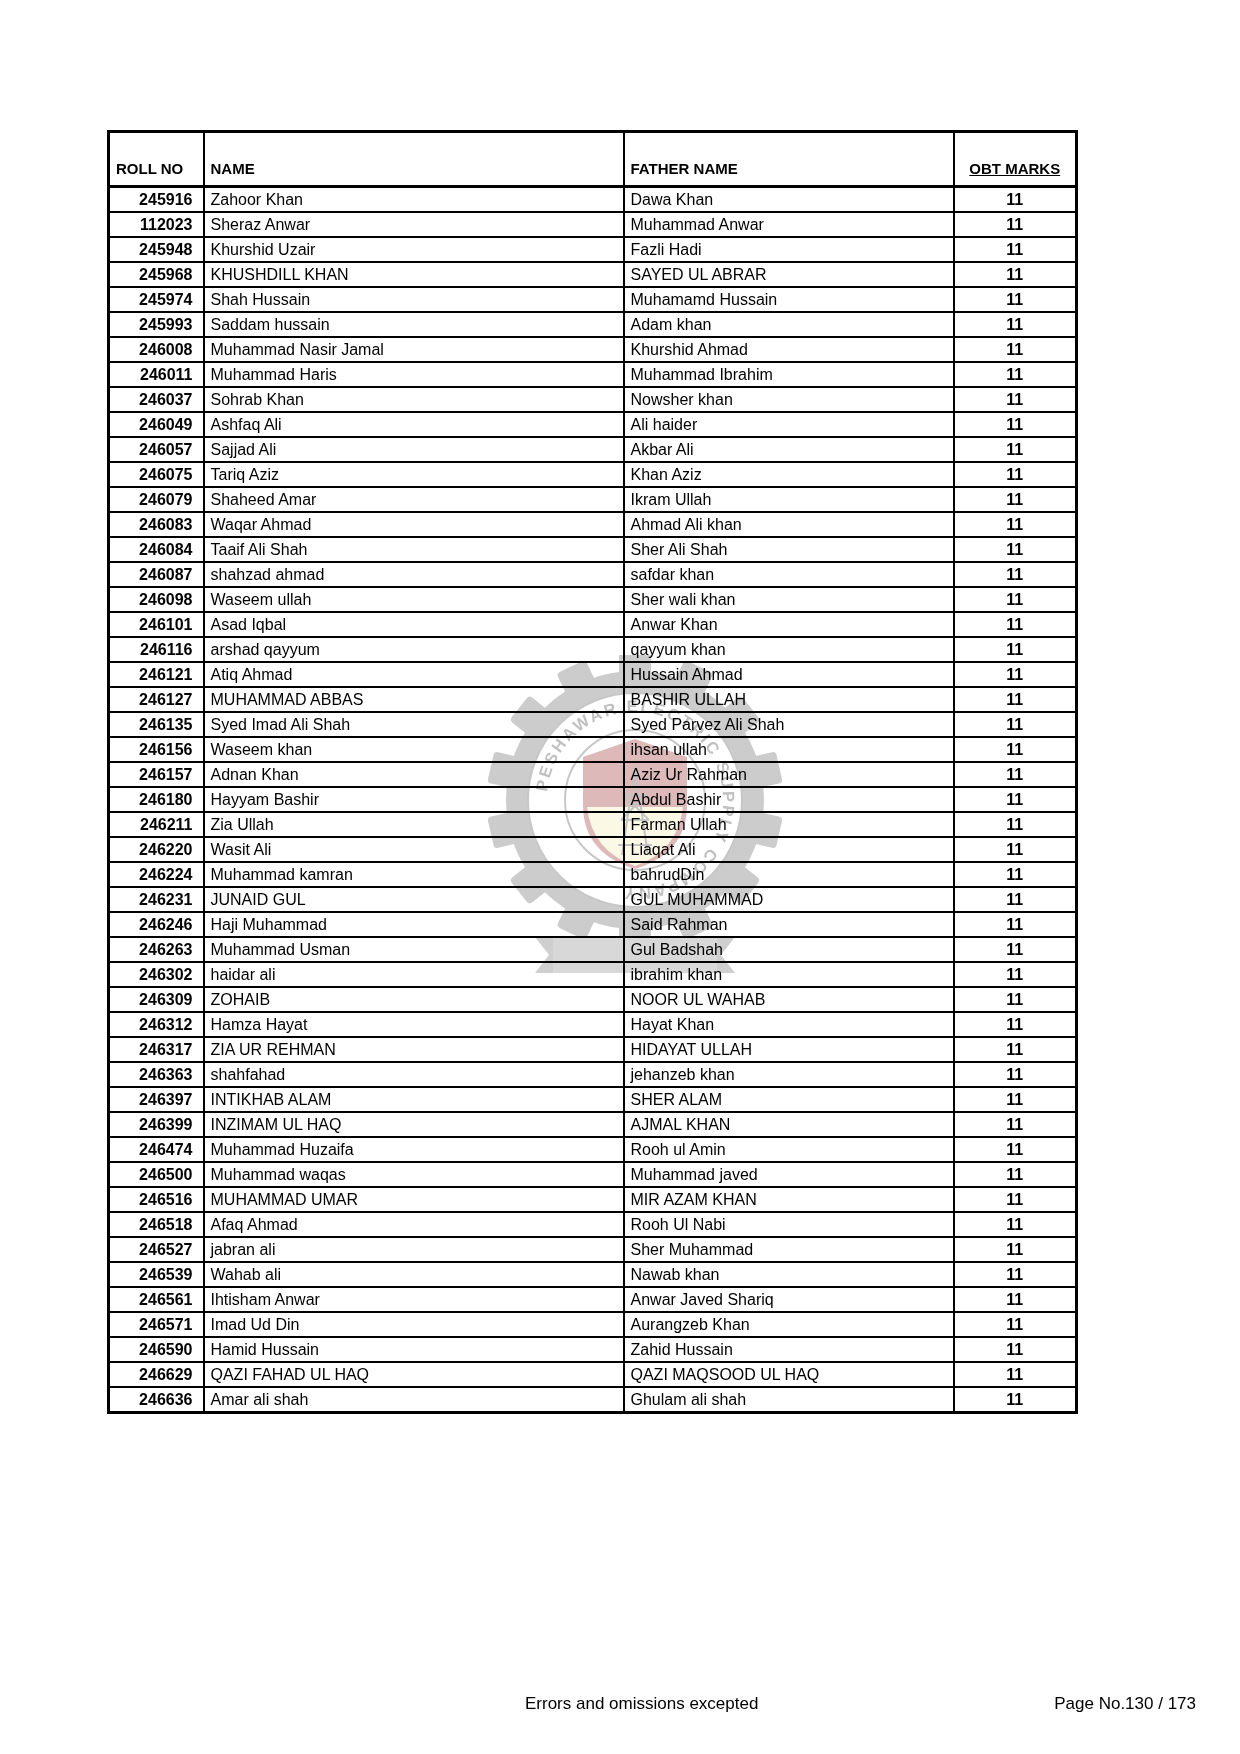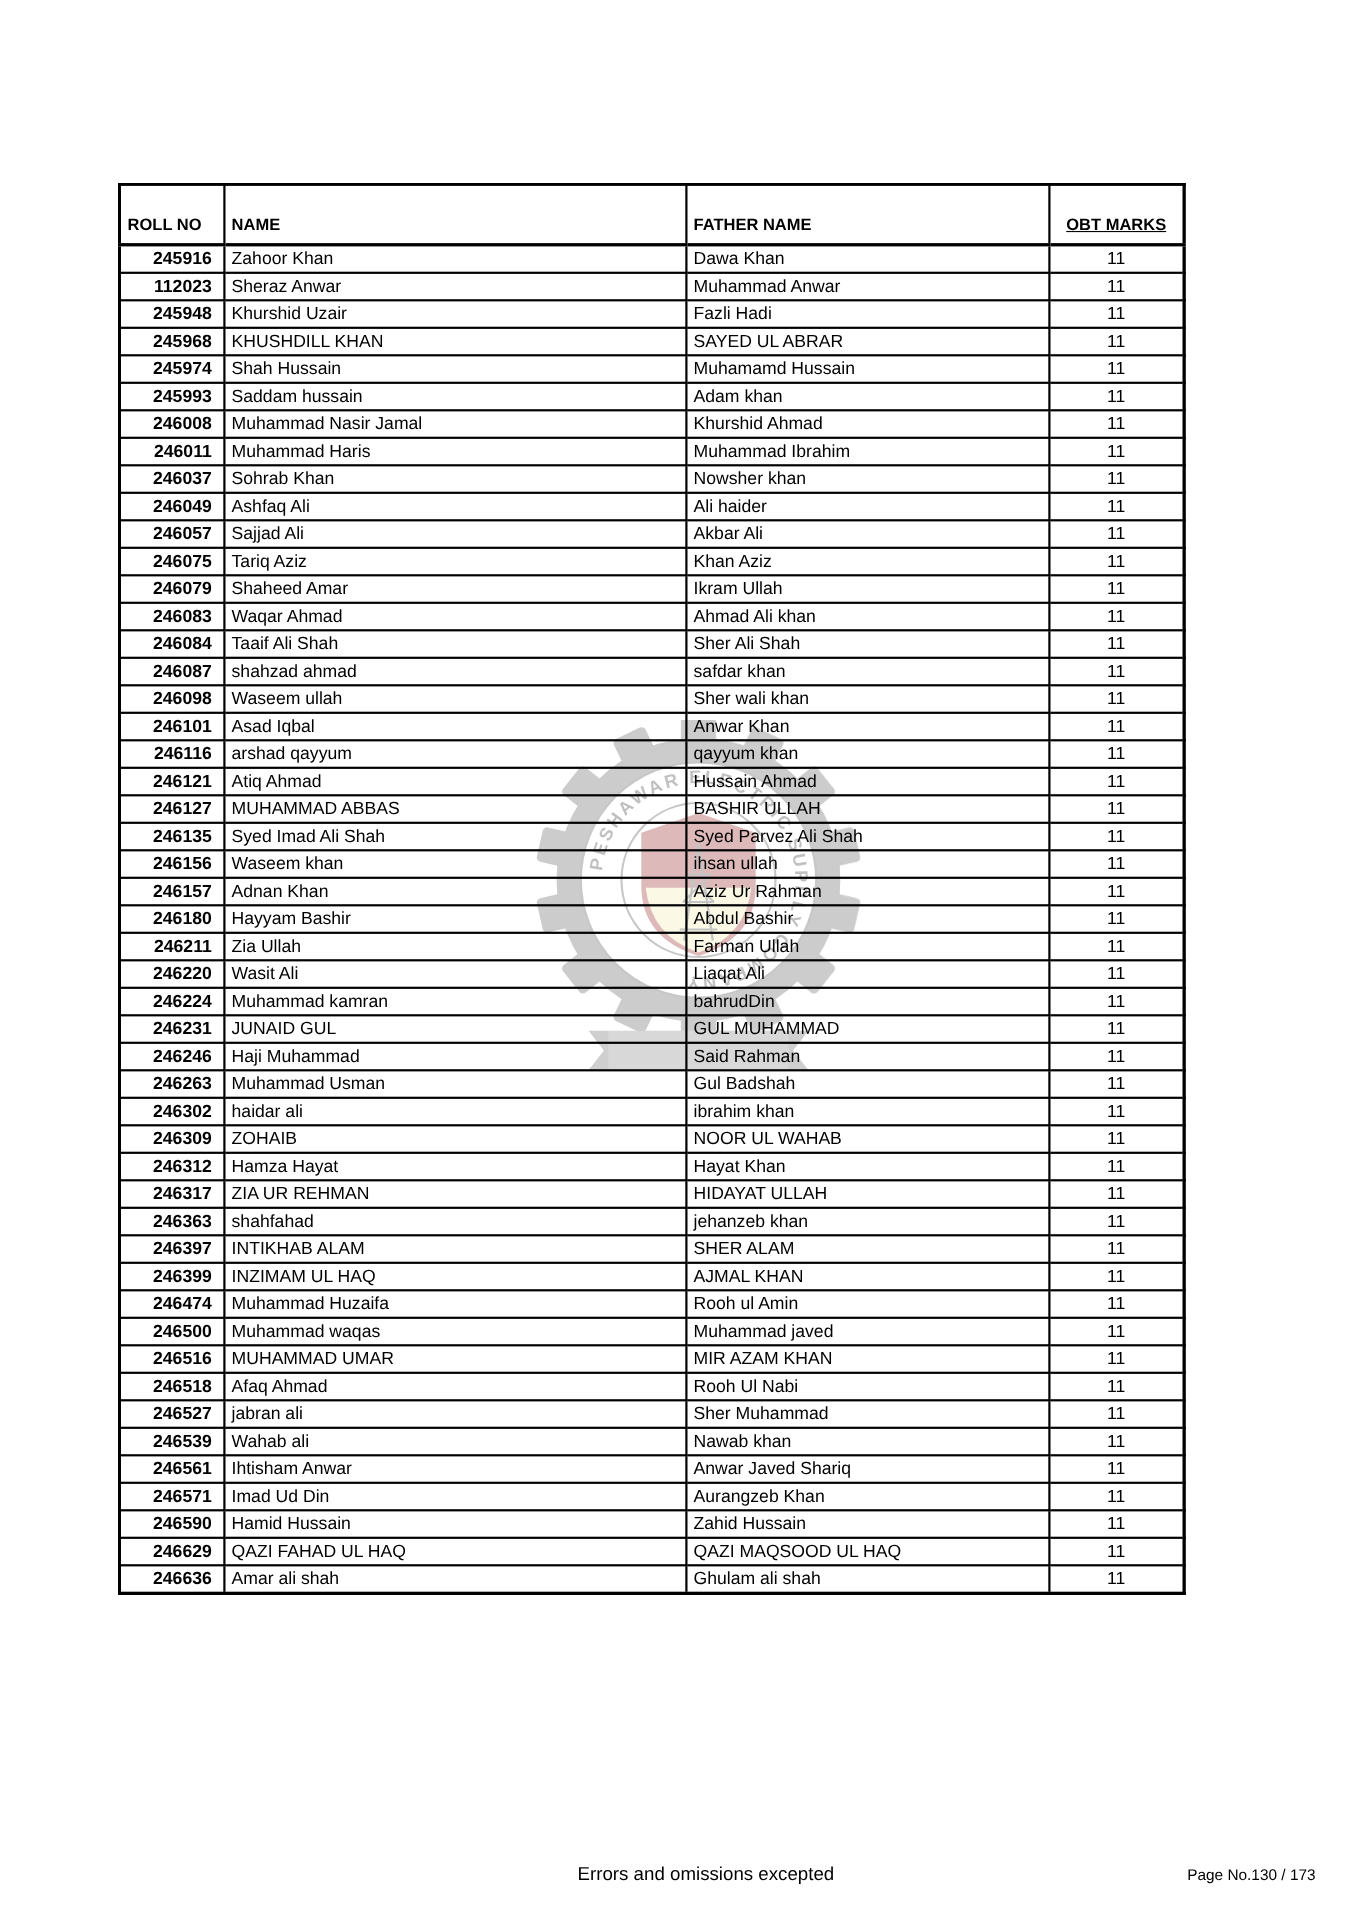--- a/index.html
+++ b/index.html
@@ -13,42 +13,42 @@
     z-index:0;pointer-events:none;
   }
   
   table.results{
     position:absolute;left:107px;top:130px;width:968px;z-index:1;
     border-collapse:collapse;table-layout:fixed;background:transparent;
   }
   table.results,table.results th,table.results td{
     border:2px solid #000;
   }
-  table.results{border:3px solid #000;margin-top:36px;}
+  table.results{border:3px solid #000;}
   table.results th{
     border-bottom:3px solid #000;
     height:44px;font-size:15px;font-weight:bold;
     text-align:left;vertical-align:bottom;padding:0 0 8px 6px;
     background:transparent;
   }
   table.results th:last-child{text-align:center;padding-left:0;text-decoration:underline;}
   table.results td{
     height:23px;font-size:16px;line-height:16px;vertical-align:middle;
     padding:0;white-space:nowrap;overflow:hidden;background:transparent;
   }
   table.results td:nth-child(1){font-weight:bold;text-align:right;padding-right:10px;border-radius:11px;}
   table.results td:nth-child(2),
   table.results td:nth-child(3){text-align:left;padding-left:6px;}
-  table.results td:nth-child(4){text-align:center;}
+  table.results td:nth-child(4){text-align:center;font-weight:bold;}
   
   .footer-note{
     position:absolute;left:525px;top:1694px;font-size:17px;line-height:20px;z-index:1;text-align:right;
   }
   .footer-page{
-    position:absolute;right:44px;top:1694px;font-size:14px;line-height:20px;z-index:1;text-align:left;
+    position:absolute;right:44px;top:1694px;font-size:17px;line-height:20px;z-index:1;text-align:left;
   }
 </style>
 </head>
 <body>
 
 <svg class="watermark" viewBox="0 0 320 340">
   <g opacity="0.3">
     <g fill="#555555">
       <g transform="translate(160,145)">
         <g>

